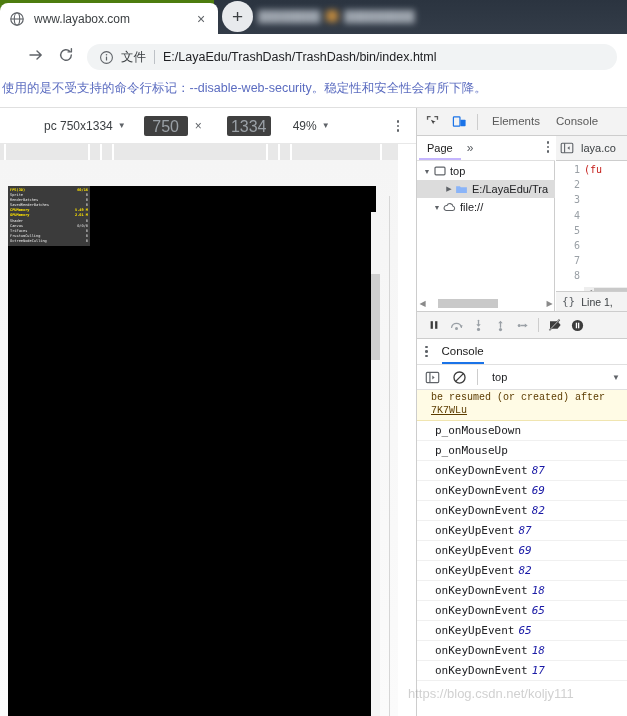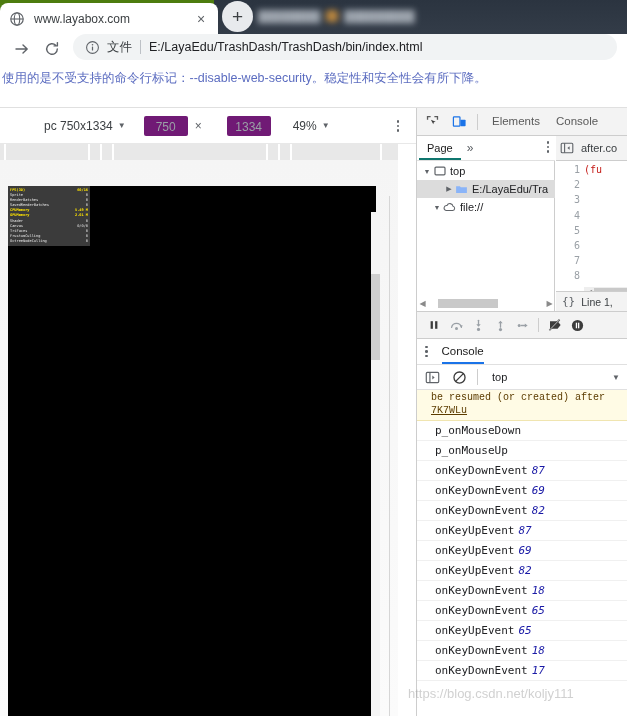--- a/index.html
+++ b/index.html
@@ -56,21 +56,21 @@
     display: flex; align-items: center; gap: 6px;
     color: #c5cbd3; font-size: 11px;
     overflow: hidden; white-space: nowrap;
   }
   .blurtab-ico { width: 12px; height: 12px; border-radius: 2px; background:#b9863f; flex:0 0 auto; }
 
   
   .toolbar {
     position: absolute; left: 0; top: 34px; width: 627px; height: 36px;
     background: #ffffff;
-    display: flex; align-items: flex-start;
+    display: flex; align-items: flex-end; padding-left: 14px;
   }
   .tb-btn {
     width: 30px; height: 30px; flex: 0 0 auto;
     display: flex; align-items: center; justify-content: center;
     color: #5f6368; cursor: pointer;
   }
   .tb-fwd { margin-left: 7px; }
   .omnibox {
     flex: 1 1 auto; height: 26px; margin-left: 6px; margin-right: 10px;
     background: #f1f3f4; border-radius: 13px;
@@ -87,21 +87,21 @@
   .omni-url {
     font-size: 12.5px; color: #202124; white-space: nowrap;
     overflow: hidden; text-overflow: ellipsis;
   }
 
   
   .infobar {
     position: absolute; left: 0; top: 70px; width: 627px; height: 38px;
     background: #ffffff;
     border-bottom: 1px solid #e0e0e0;
-    display: flex; align-items: flex-start;
+    display: flex; align-items: center;
   }
   .infobar-text {
     font-size: 12.5px; color: #5b6cc0;
     margin-left: 2px; white-space: nowrap;
     letter-spacing: 0px;
   }
 
   
   .emu-area {
     position: absolute; left: 0; top: 108px; width: 416px; height: 608px;
@@ -114,22 +114,22 @@
     border-bottom: 1px solid #e8e8e8;
   }
   .devsel {
     margin-left: 44px; font-size: 12px; color: #3c4043;
     display: flex; align-items: center; gap: 5px; cursor: pointer;
   }
   .caret { font-size: 8px; color: #5f6368; }
   .dim-input {
     width: 44px; height: 20px; margin-left: 18px;
     border: 1px solid transparent; border-radius: 2px;
-    font-size: 12px; color: #9aa0a6; text-align: center; line-height: 20px;
-    background: #701a75; cursor: text;
+    font-size: 16px; color: #9aa0a6; text-align: center; line-height: 20px;
+    background: #404040; cursor: text;
   }
   .dim-x { margin: 0 7px; font-size: 12px; color: #5f6368; }
   .zoomsel {
     margin-left: 22px; font-size: 12px; color: #3c4043;
     display: flex; align-items: center; gap: 5px; cursor: pointer;
   }
   .emu-more {
     position: absolute; right: 10px; top: 10px;
     width: 16px; height: 16px; cursor: pointer;
     display:flex; align-items:center; justify-content:center;
@@ -211,21 +211,21 @@
     border-right: 1px solid #cdcdcd; background: #ffffff;
   }
   .nav-tabbar {
     position: absolute; left: 0; top: 0; width: 138px; height: 25px;
     background: #ffffff; border-bottom: 1px solid #e0e0e0;
     display: flex; align-items: center;
   }
   .nav-tab {
     font-size: 11px; color: #1a1a1a; padding: 0 8px; margin-left: 2px;
     height: 24px; line-height: 24px; cursor: pointer;
-    border-bottom: 2px solid #0f766e;
+    border-bottom: 2px solid #c4b5fd;
   }
   .nav-more { font-size: 12px; color: #5f6368; margin-left: 6px; cursor: pointer; }
   .nav-dots { position: absolute; right: 6px; top: 5px; cursor: pointer; }
   .tree { position: absolute; left: 0; top: 26px; width: 138px; }
   .tree-row {
     height: 18px; display: flex; align-items: center;
     font-size: 11px; color: #202124; white-space: nowrap; cursor: pointer;
   }
   .tree-row.sel { background: #dcdcdc; }
   .tw { width: 12px; height: 12px; flex: 0 0 auto; display:flex; align-items:center; justify-content:center;
@@ -562,21 +562,21 @@
 
       <div class="edit-pane">
         <div class="edit-tabbar">
           <span class="dt-icon-btn" style="margin-left:1px;width:20px;height:20px;">
             <svg width="14" height="14" viewBox="0 0 14 14">
               <rect x="1.2" y="2.2" width="11.6" height="9.6" rx="1" fill="none" stroke="#5f6368" stroke-width="1.1"></rect>
               <line x1="4.6" y1="2.2" x2="4.6" y2="11.8" stroke="#5f6368" stroke-width="1.1"></line>
               <path d="M9.6 5.2L7.4 7l2.2 1.8z" fill="#5f6368"></path>
             </svg>
           </span>
-          <span class="edit-tab-name">after.co</span>
+          <span class="edit-tab-name">laya.co</span>
         </div>
 
         <div class="code-area">
           <div class="gutter" id="gutter">
               <div>1</div>
               <div>2</div>
               <div>3</div>
               <div>4</div>
               <div>5</div>
               <div>6</div>

